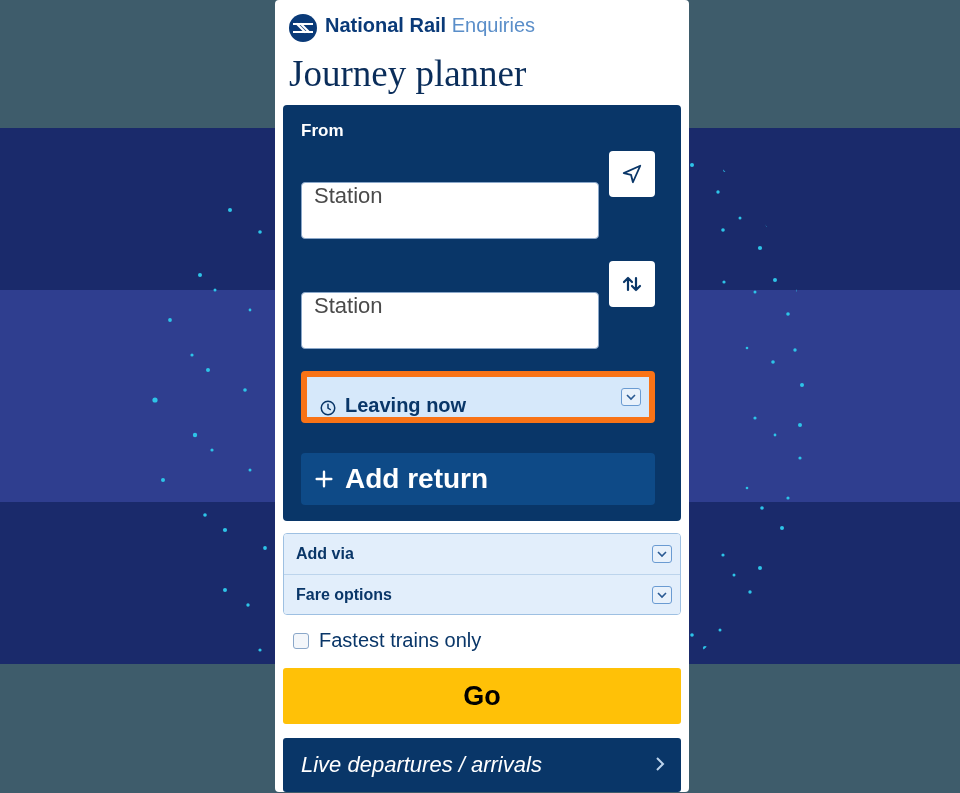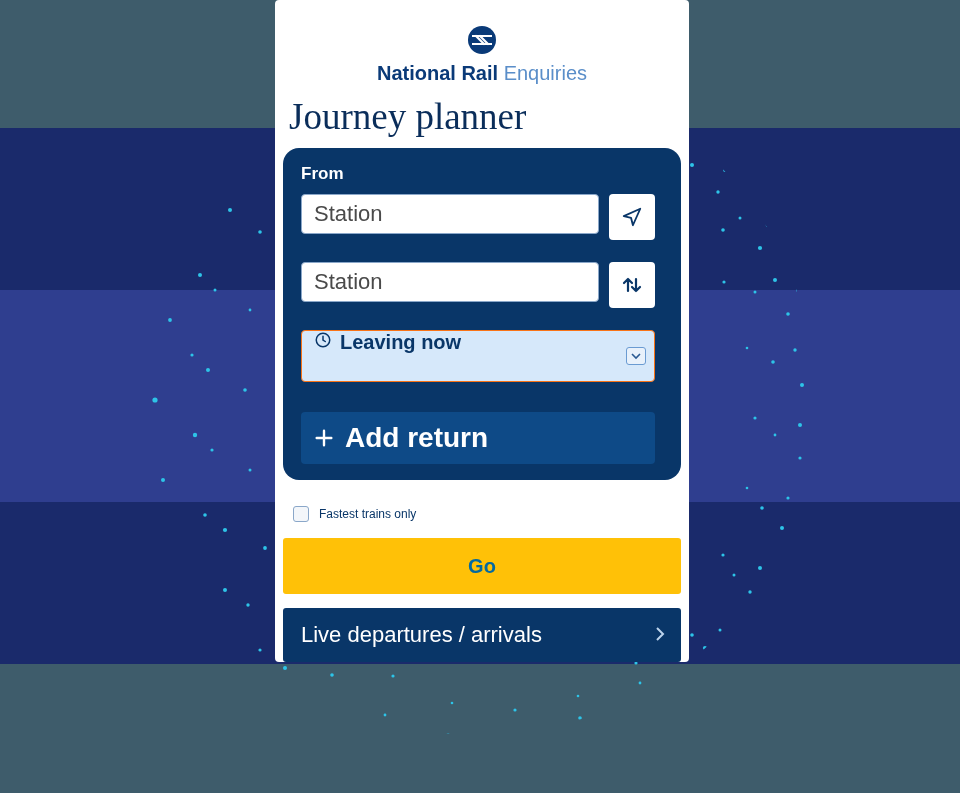--- a/index.html
+++ b/index.html
@@ -35,25 +35,23 @@
     position: absolute;
     left: 275px; top: 0;
     width: 414px;
     background: #ffffff;
     z-index: 5;
     border-radius: 4px;
     overflow: hidden;
   }
 
   .header {
-    padding: 26px 14px 6px 14px;
+    padding: 14px 14px 6px 14px;
     display: flex;
-    align-items: center;
     gap: 8px;
-    flex-direction: column;
   }
   .logo-disc {
     width: 28px; height: 28px; border-radius: 50%;
     background: #0a3a78;
     display: flex; align-items: center; justify-content: center;
   }
   .brand { font-size: 20px; font-weight: 700; }
   .brand .strong { color:#0a3a78; }
   .brand .light { color:#5a8ec9; font-weight: 400; }
 
@@ -61,60 +59,60 @@
     font-family: Georgia, 'Times New Roman', serif;
     font-size: 37px;
     font-weight: 400;
     color: #0a2d5a;
     padding: 4px 14px 10px 14px;
   }
 
   .form-card {
     margin: 0 8px 12px 8px;
     background: #093668;
-    border-radius: 16px;
+    border-radius: 4px;
     padding: 16px 26px 16px 18px;
   }
   .label {
     color: #ffffff;
     font-size: 17px;
     font-weight: 700;
     margin-bottom: 10px;
   }
   .input-row {
     display: flex;
     gap: 10px;
     margin-bottom: 22px;
   }
   .input {
     flex: 1;
     background: #ffffff;
     border: 1px solid #8aa7c9;
     border-radius: 4px;
-    height: 40px;
+    height: 57px;
     font-size: 22px;
     color: #4a4a4a;
     padding: 0 12px;
     display: flex;
-    align-items: center;
+    margin-top: 31px;
   }
   .icon-btn {
     width: 46px; height: 46px;
     background: #ffffff;
     border-radius: 4px;
     display: flex; align-items:center; justify-content:center;
     color:#093668;
   }
 
   .when-btn {
     background: #d6e8fa;
-    border: 1px solid #f97316;
+    border: 6px solid #f97316;
     border-radius: 4px;
     height: 52px;
-    display:flex; align-items:flex-start;
+    display:flex; align-items:flex-end;
     padding: 0 12px;
     color:#093668;
     font-size: 20px;
     font-weight: 700;
     position: relative;
     margin-bottom: 30px;
   }
   .when-btn .clock { margin-right: 8px; display:flex; }
   .mini-chev {
     position: absolute; right: 8px; top: 50%; transform: translateY(-50%);
@@ -153,52 +151,53 @@
     font-weight: 700;
     position: relative;
   }
   .option-row + .option-row { border-top: 1px solid #bcd4ec; }
   .option-row .mini-chev { right: 8px; }
 
   .check-row {
     display:flex; align-items:center;
     gap: 10px;
     color:#093668;
-    font-size: 12px;
+    font-size: 20px;
     padding: 14px 18px 16px 18px;
   }
   .fake-checkbox {
     width: 16px; height: 16px;
     border: 1px solid #8aa7c9;
     border-radius: 3px;
     background: #f3f6fa;
   }
 
   .go-btn {
     margin: 0 8px 14px 8px;
     background: #ffc107;
     height: 56px;
     border-radius: 3px;
     display:flex; align-items:center; justify-content:center;
-    font-size: 20px;
+    font-size: 27px;
     font-weight: 700;
-    color:#0369a1;
+    color:#000000;
   }
 
   .live {
     margin: 0 8px;
     background: #093668;
     border-radius: 3px;
     height: 54px;
     display:flex; align-items:center;
     padding: 0 18px;
     color:#ffffff;
     font-size: 22px;
     font-weight: 400;
     position: relative;
+    font-style: italic;
   }
   .live .chev-r {
     position:absolute; right: 16px; top: 50%; transform: translateY(-50%);
     color:#bcd4ec;
   }
 </style>
 </head>
 <body>
 
 <div class="bg-stripes">
@@ -410,20 +409,38 @@
     </div>
 
     <div class="add-return">
       <svg width="22" height="22" viewBox="0 0 24 24">
           <path d="M12 4 V20 M4 12 H20" stroke="#ffffff" stroke-width="2.6" stroke-linecap="round"></path>
         </svg>
       <span>Add return</span>
     </div>
   </div>
 
+  <div class="options-panel">
+    <div class="option-row">
+      <span>Add via</span>
+      <span class="mini-chev">
+        <svg width="10" height="8" viewBox="0 0 10 8">
+            <path d="M1 2 L5 6 L9 2" fill="none" stroke="#2a5a93" stroke-width="1.6"></path>
+          </svg>
+      </span>
+    </div>
+    <div class="option-row">
+      <span>Fare options</span>
+      <span class="mini-chev">
+        <svg width="10" height="8" viewBox="0 0 10 8">
+            <path d="M1 2 L5 6 L9 2" fill="none" stroke="#2a5a93" stroke-width="1.6"></path>
+          </svg>
+      </span>
+    </div>
+  </div>
 
   <div class="check-row">
     <div class="fake-checkbox"></div>
     <span>Fastest trains only</span>
   </div>
 
   <div class="go-btn">
     <span>Go</span>
   </div>
 

